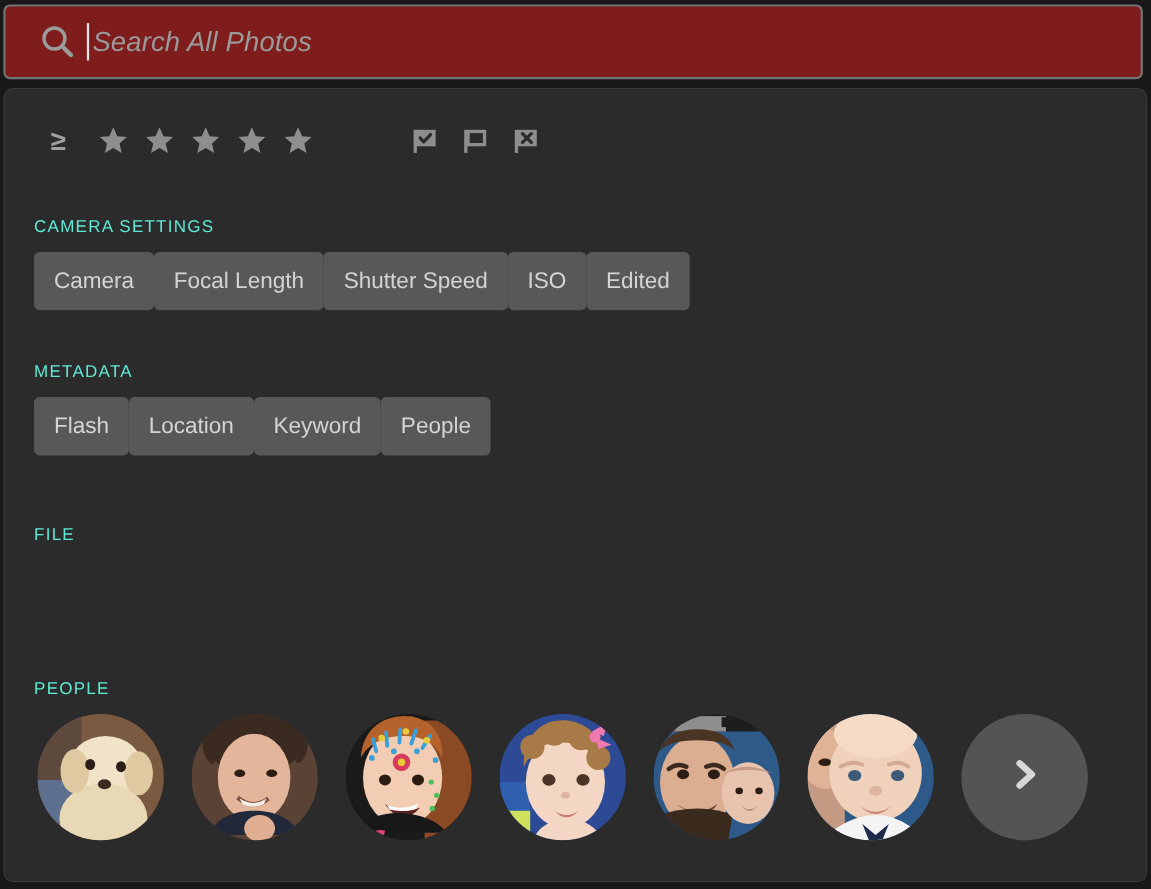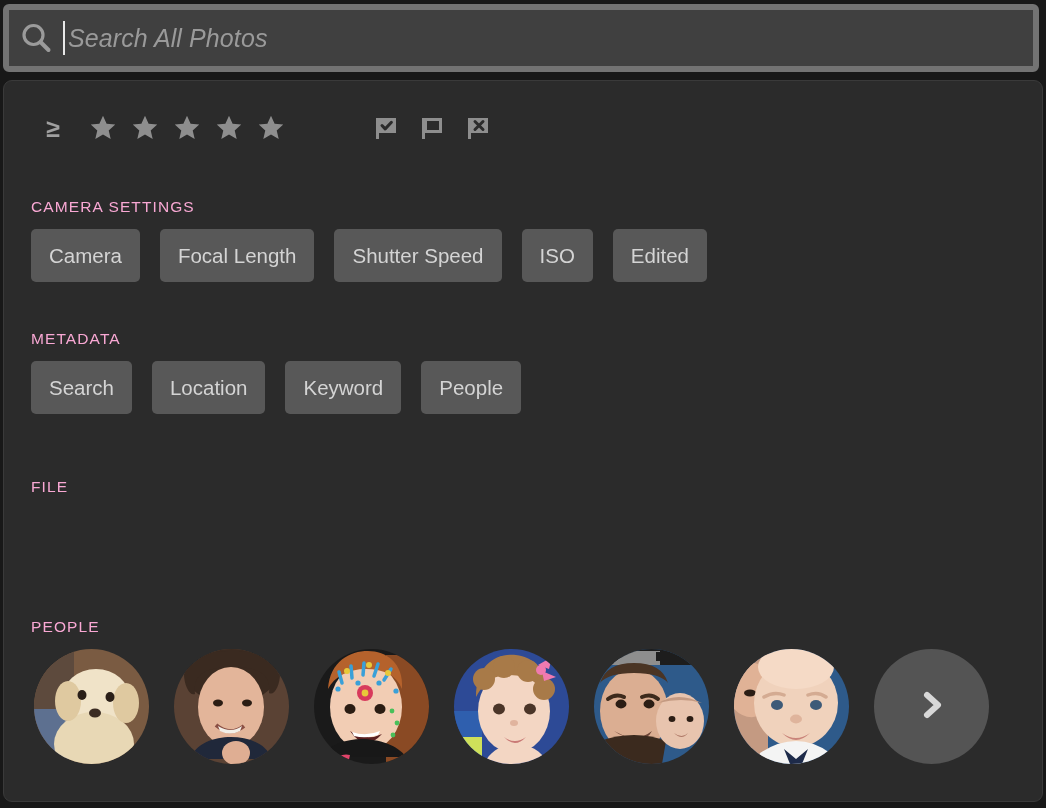--- a/index.html
+++ b/index.html
@@ -15,26 +15,27 @@
     -webkit-font-smoothing: antialiased;
   }
 
   
   .search-bar {
     position: absolute;
     left: 3px;
     top: 4px;
     width: 1036px;
     height: 68px;
-    background: #404040;
-    border: 6px solid #737373;
+    background: #7f1d1d;
+    border: 2px solid #737373;
     border-radius: 6px;
     display: flex;
     align-items: center;
     box-sizing: border-box;
+    padding-left: 20px;
   }
   .search-icon {
     width: 54px;
     display: flex;
     align-items: center;
     justify-content: center;
     flex: none;
   }
   .search-field {
     flex: 1;
@@ -117,29 +118,29 @@
   }
 
   
   .section {
     position: absolute;
     left: 0;
     width: 100%;
   }
   .section-title {
     margin-left: 27px;
-    color: #f9a8d4;
+    color: #5eead4;
     font-size: 15.5px;
     letter-spacing: 1.1px;
     margin-bottom: 13px;
   }
   .chip-row {
     display: flex;
     margin-left: 27px;
-    gap: 20px;
+    gap: 0;
   }
   .chip {
     background: #585858;
     color: #d4d4d4;
     font-size: 20.5px;
     border-radius: 5px;
     height: 53px;
     display: flex;
     align-items: center;
     justify-content: center;
@@ -258,21 +259,21 @@
       <div class="chip">Focal Length</div>
       <div class="chip">Shutter Speed</div>
       <div class="chip">ISO</div>
       <div class="chip">Edited</div>
     </div>
   </div>
 
   <div class="section" style="top:249px;">
     <div class="section-title">METADATA</div>
     <div class="chip-row">
-      <div class="chip">Search</div>
+      <div class="chip">Flash</div>
       <div class="chip">Location</div>
       <div class="chip">Keyword</div>
       <div class="chip">People</div>
     </div>
   </div>
 
   <div class="section" style="top:397px;">
     <div class="section-title">FILE</div>
   </div>
 

